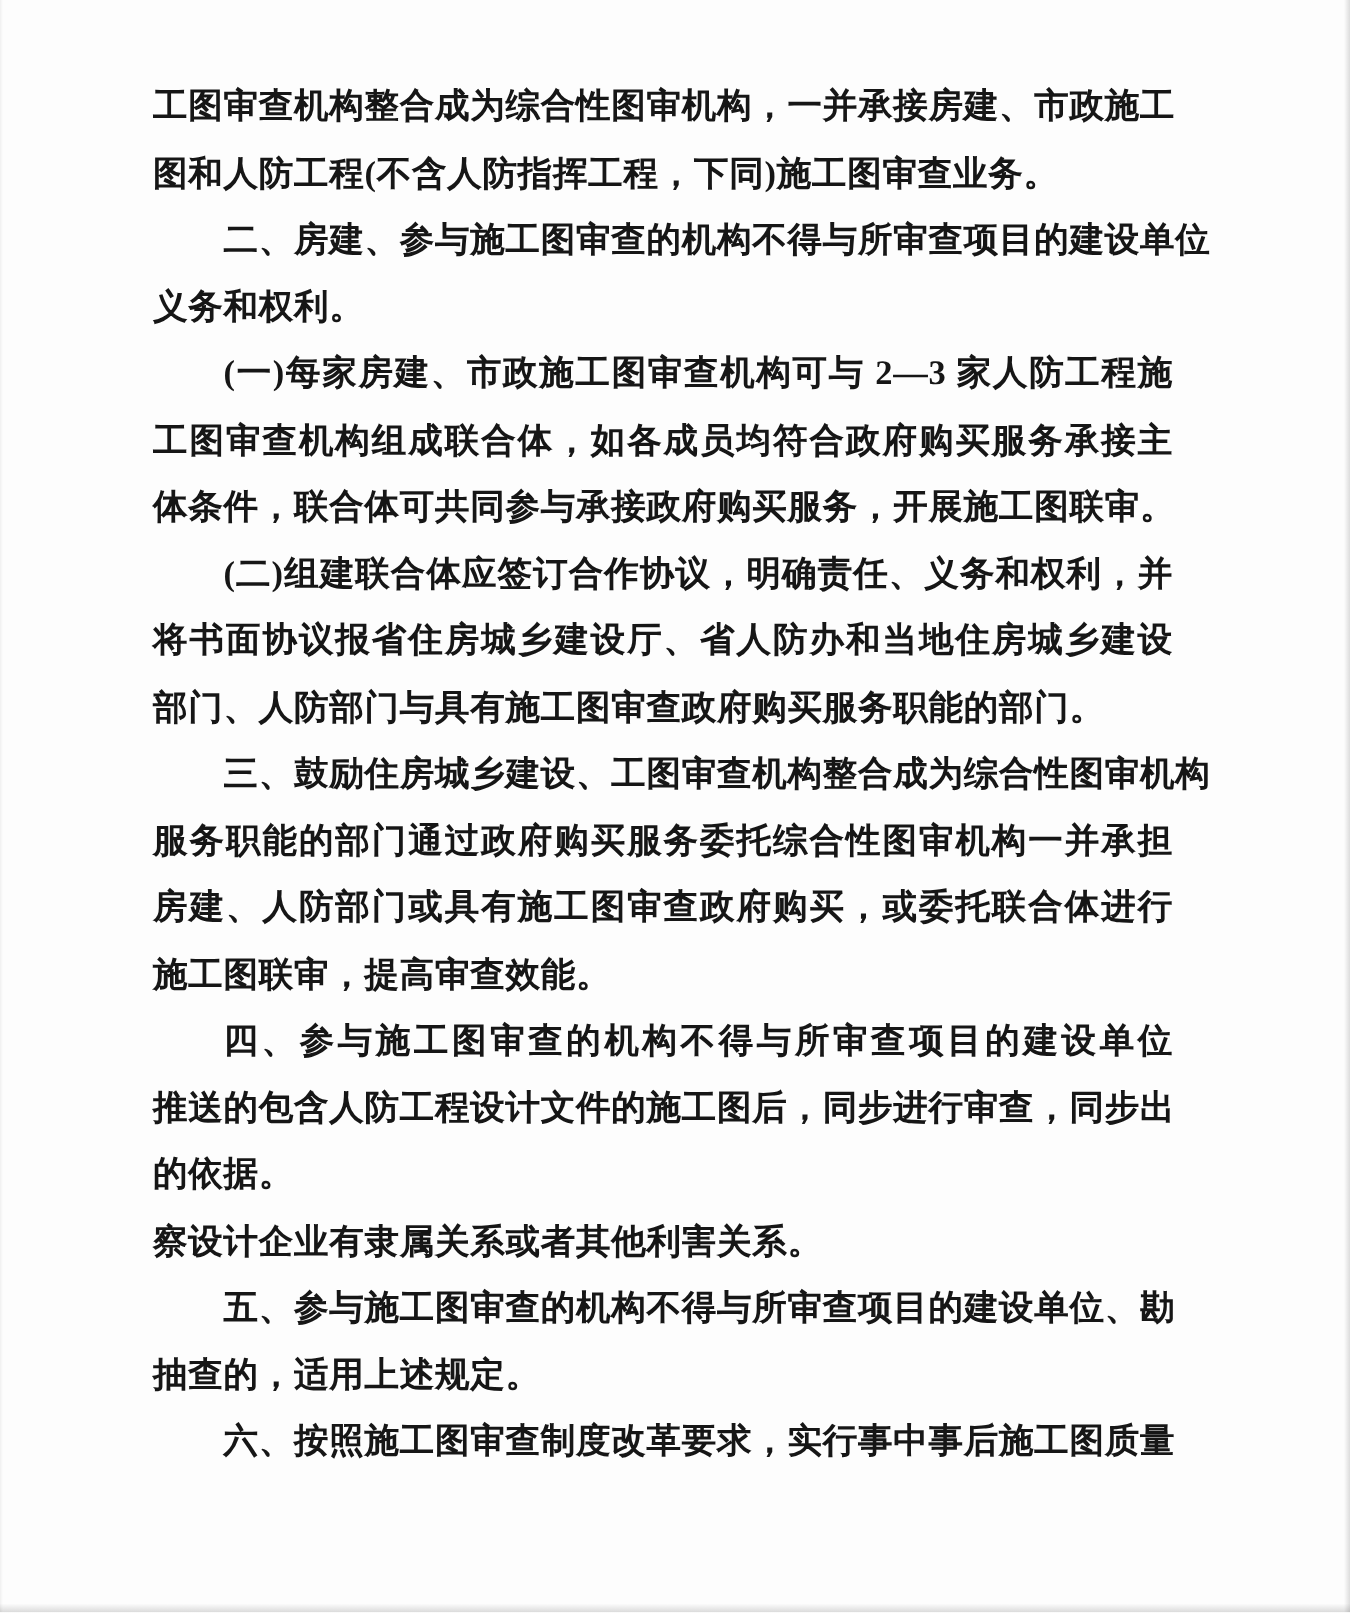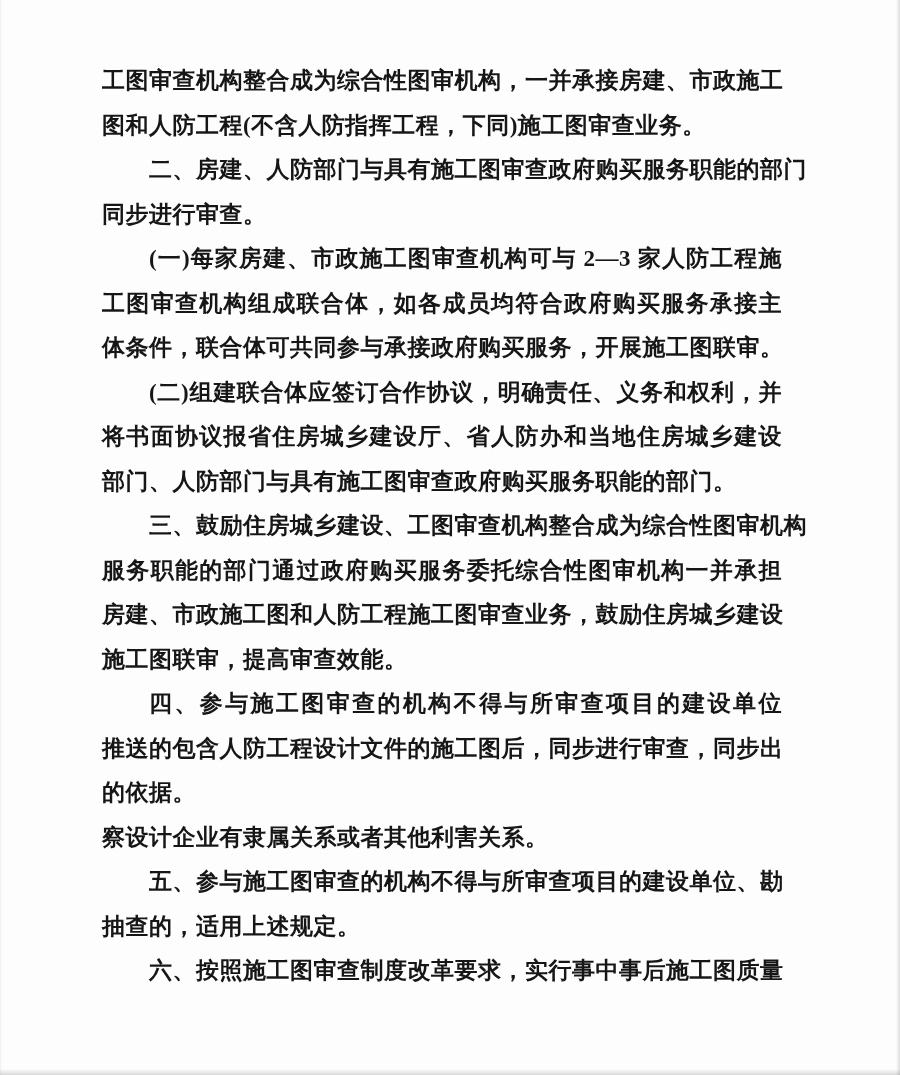--- a/index.html
+++ b/index.html
@@ -11,21 +11,21 @@
     position: relative;
     width: 900px;
     height: 1075px;
     background: #fdfdfd;
     overflow: hidden;
     font-family: "Liberation Serif", "DejaVu Serif", serif;
   }
   .text-block {
     position: absolute;
     left: 102px;
-    top: 59px;
+    top: 49px;
     width: 680px;
     color: #161616;
     font-size: 23px;
     font-weight: 700;
     letter-spacing: 0.5px;
   }
   .line {
     height: 44.5px;
     line-height: 44.5px;
     white-space: nowrap;
@@ -62,31 +62,31 @@
     pointer-events: none;
   }
 </style>
 </head>
 <body>
 
 <div class="page">
   <div class="text-block">
     <div class="line">工图审查机构整合成为综合性图审机构，一并承接房建、市政施工</div>
     <div class="line s">图和人防工程(不含人防指挥工程，下同)施工图审查业务。</div>
-    <div class="line in">二、房建、人防部门与具有施工图审查政府购买服务职能的部门</div>
-    <div class="line s">同步进行审查。</div>
+    <div class="line in">二、房建、参与施工图审查的机构不得与所审查项目的建设单位</div>
+    <div class="line s">义务和权利。</div>
     <div class="line in">(一)每家房建、市政施工图审查机构可与 2—3 家人防工程施</div>
     <div class="line">工图审查机构组成联合体，如各成员均符合政府购买服务承接主</div>
     <div class="line">体条件，联合体可共同参与承接政府购买服务，开展施工图联审。</div>
     <div class="line in">(二)组建联合体应签订合作协议，明确责任、义务和权利，并</div>
     <div class="line">将书面协议报省住房城乡建设厅、省人防办和当地住房城乡建设</div>
     <div class="line s">部门、人防部门与具有施工图审查政府购买服务职能的部门。</div>
     <div class="line in">三、鼓励住房城乡建设、工图审查机构整合成为综合性图审机构</div>
     <div class="line">服务职能的部门通过政府购买服务委托综合性图审机构一并承担</div>
-    <div class="line">房建、市政施工图和人防工程施工图审查业务，鼓励住房城乡建设</div>
+    <div class="line">房建、人防部门或具有施工图审查政府购买，或委托联合体进行</div>
     <div class="line s">施工图联审，提高审查效能。</div>
     <div class="line in">四、参与施工图审查的机构不得与所审查项目的建设单位</div>
     <div class="line">推送的包含人防工程设计文件的施工图后，同步进行审查，同步出</div>
     <div class="line s">的依据。</div>
     <div class="line s">察设计企业有隶属关系或者其他利害关系。</div>
     <div class="line in">五、参与施工图审查的机构不得与所审查项目的建设单位、勘</div>
     <div class="line s">抽查的，适用上述规定。</div>
     <div class="line in">六、按照施工图审查制度改革要求，实行事中事后施工图质量</div>
   </div>
   <div class="edge-left"></div>

